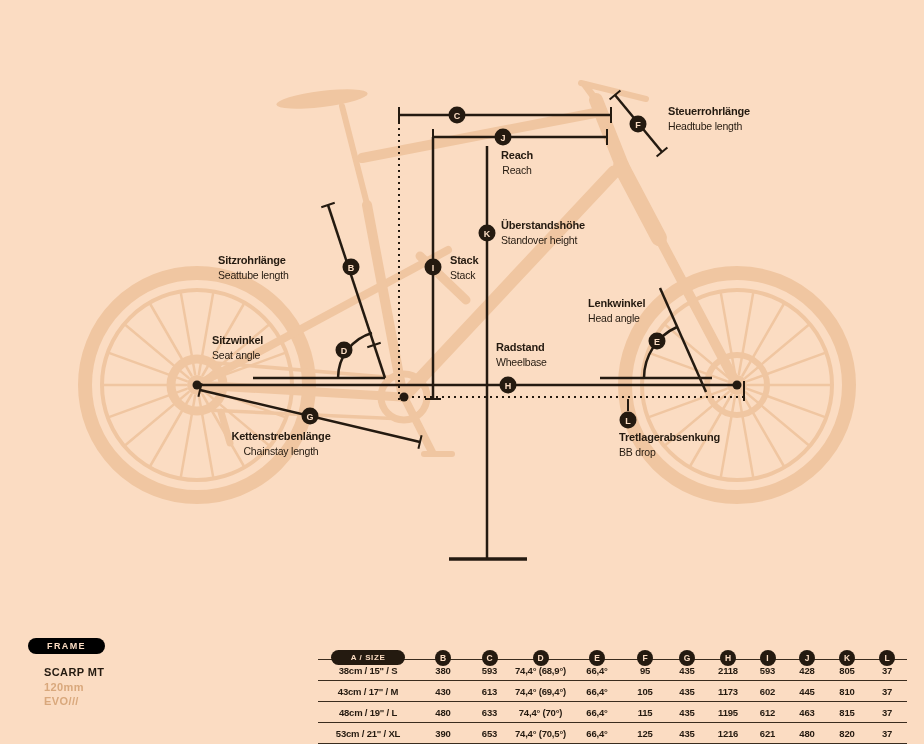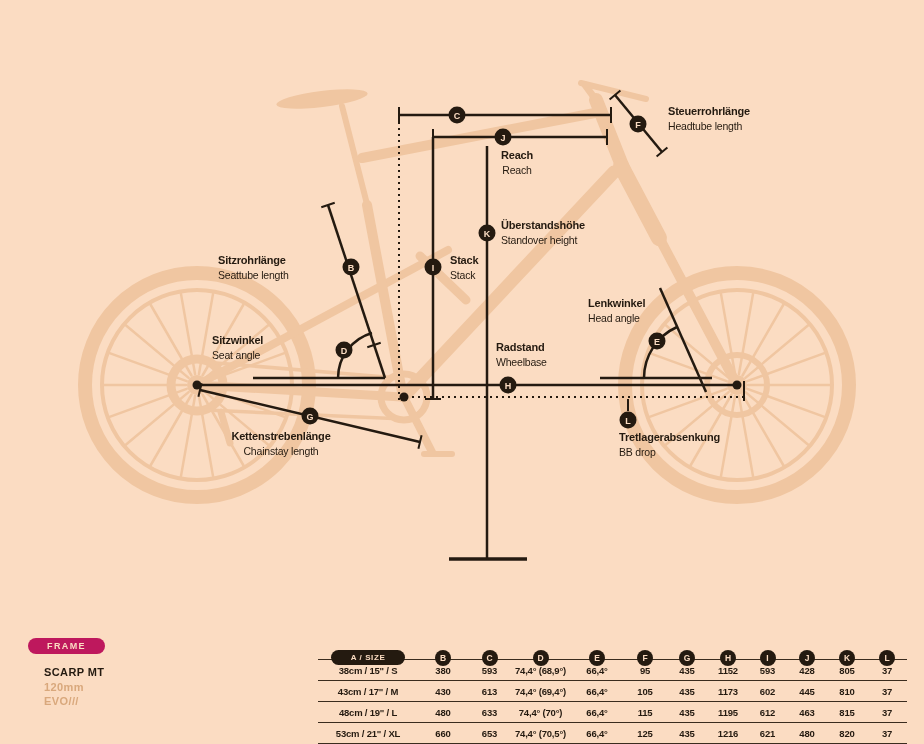--- a/index.html
+++ b/index.html
@@ -16,21 +16,21 @@
   .t-left{text-align:left;}
   .badge{
     position:absolute;width:17px;height:17px;border-radius:50%;
     background:#241a10;color:#fbdcc2;font-size:9px;font-weight:700;
     display:flex;align-items:center;justify-content:center;
     transform:translate(-50%,-50%);
   }
   
   .frame-pill{
     position:absolute;left:28px;top:638px;width:77px;height:16px;border-radius:9px;
-    background:#be185d;color:#fbdcc2;font-size:9px;font-weight:700;letter-spacing:1.4px;
+    background:#000000;color:#fbdcc2;font-size:9px;font-weight:700;letter-spacing:1.4px;
     display:flex;align-items:center;justify-content:center;
   }
   .model{position:absolute;left:44px;top:665px;line-height:14.5px;font-weight:700;font-size:11px;}
   .model .name{color:#241a10;letter-spacing:0.4px;}
   .model .muted{color:#d9a87c;letter-spacing:0.4px;}
   .geo-table{position:absolute;left:318px;top:634px;width:589px;}
   .grid{
     display:grid;
     grid-template-columns:100px 50px 43px 59px 54px 42px 42px 40px 39px 40px 40px 40px;
     align-items:center;
@@ -261,21 +261,21 @@
     </div>
     <div class="rows">
       <div class="grid row">
         <div class="cell">38cm / 15" / S</div>
         <div class="cell">380</div>
         <div class="cell">593</div>
         <div class="cell">74,4° (68,9°)</div>
         <div class="cell">66,4°</div>
         <div class="cell">95</div>
         <div class="cell">435</div>
-        <div class="cell">1152</div>
+        <div class="cell">2118</div>
         <div class="cell">593</div>
         <div class="cell">428</div>
         <div class="cell">805</div>
         <div class="cell">37</div>
       </div>
       <div class="grid row">
         <div class="cell">43cm / 17" / M</div>
         <div class="cell">430</div>
         <div class="cell">613</div>
         <div class="cell">74,4° (69,4°)</div>
@@ -297,21 +297,21 @@
         <div class="cell">115</div>
         <div class="cell">435</div>
         <div class="cell">1195</div>
         <div class="cell">612</div>
         <div class="cell">463</div>
         <div class="cell">815</div>
         <div class="cell">37</div>
       </div>
       <div class="grid row">
         <div class="cell">53cm / 21" / XL</div>
-        <div class="cell">660</div>
+        <div class="cell">390</div>
         <div class="cell">653</div>
         <div class="cell">74,4° (70,5°)</div>
         <div class="cell">66,4°</div>
         <div class="cell">125</div>
         <div class="cell">435</div>
         <div class="cell">1216</div>
         <div class="cell">621</div>
         <div class="cell">480</div>
         <div class="cell">820</div>
         <div class="cell">37</div>

